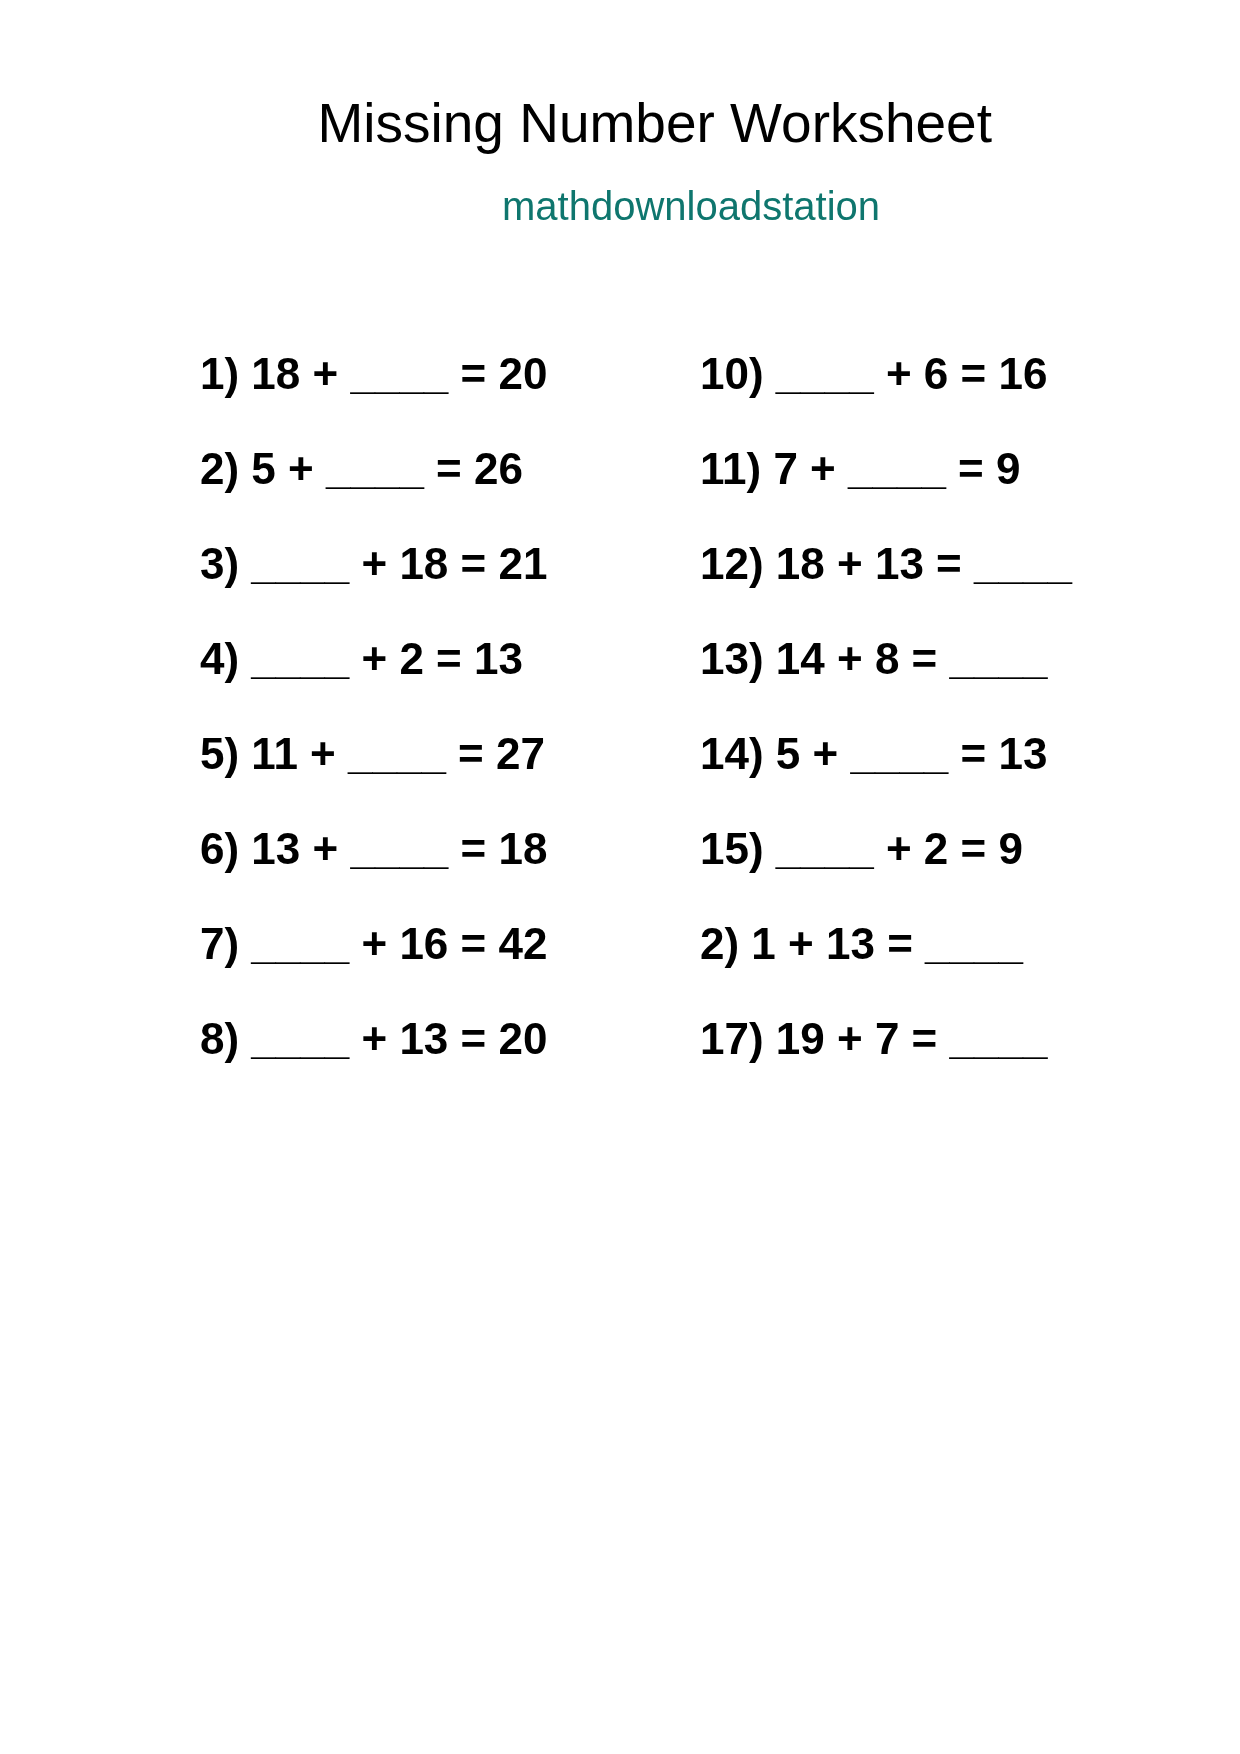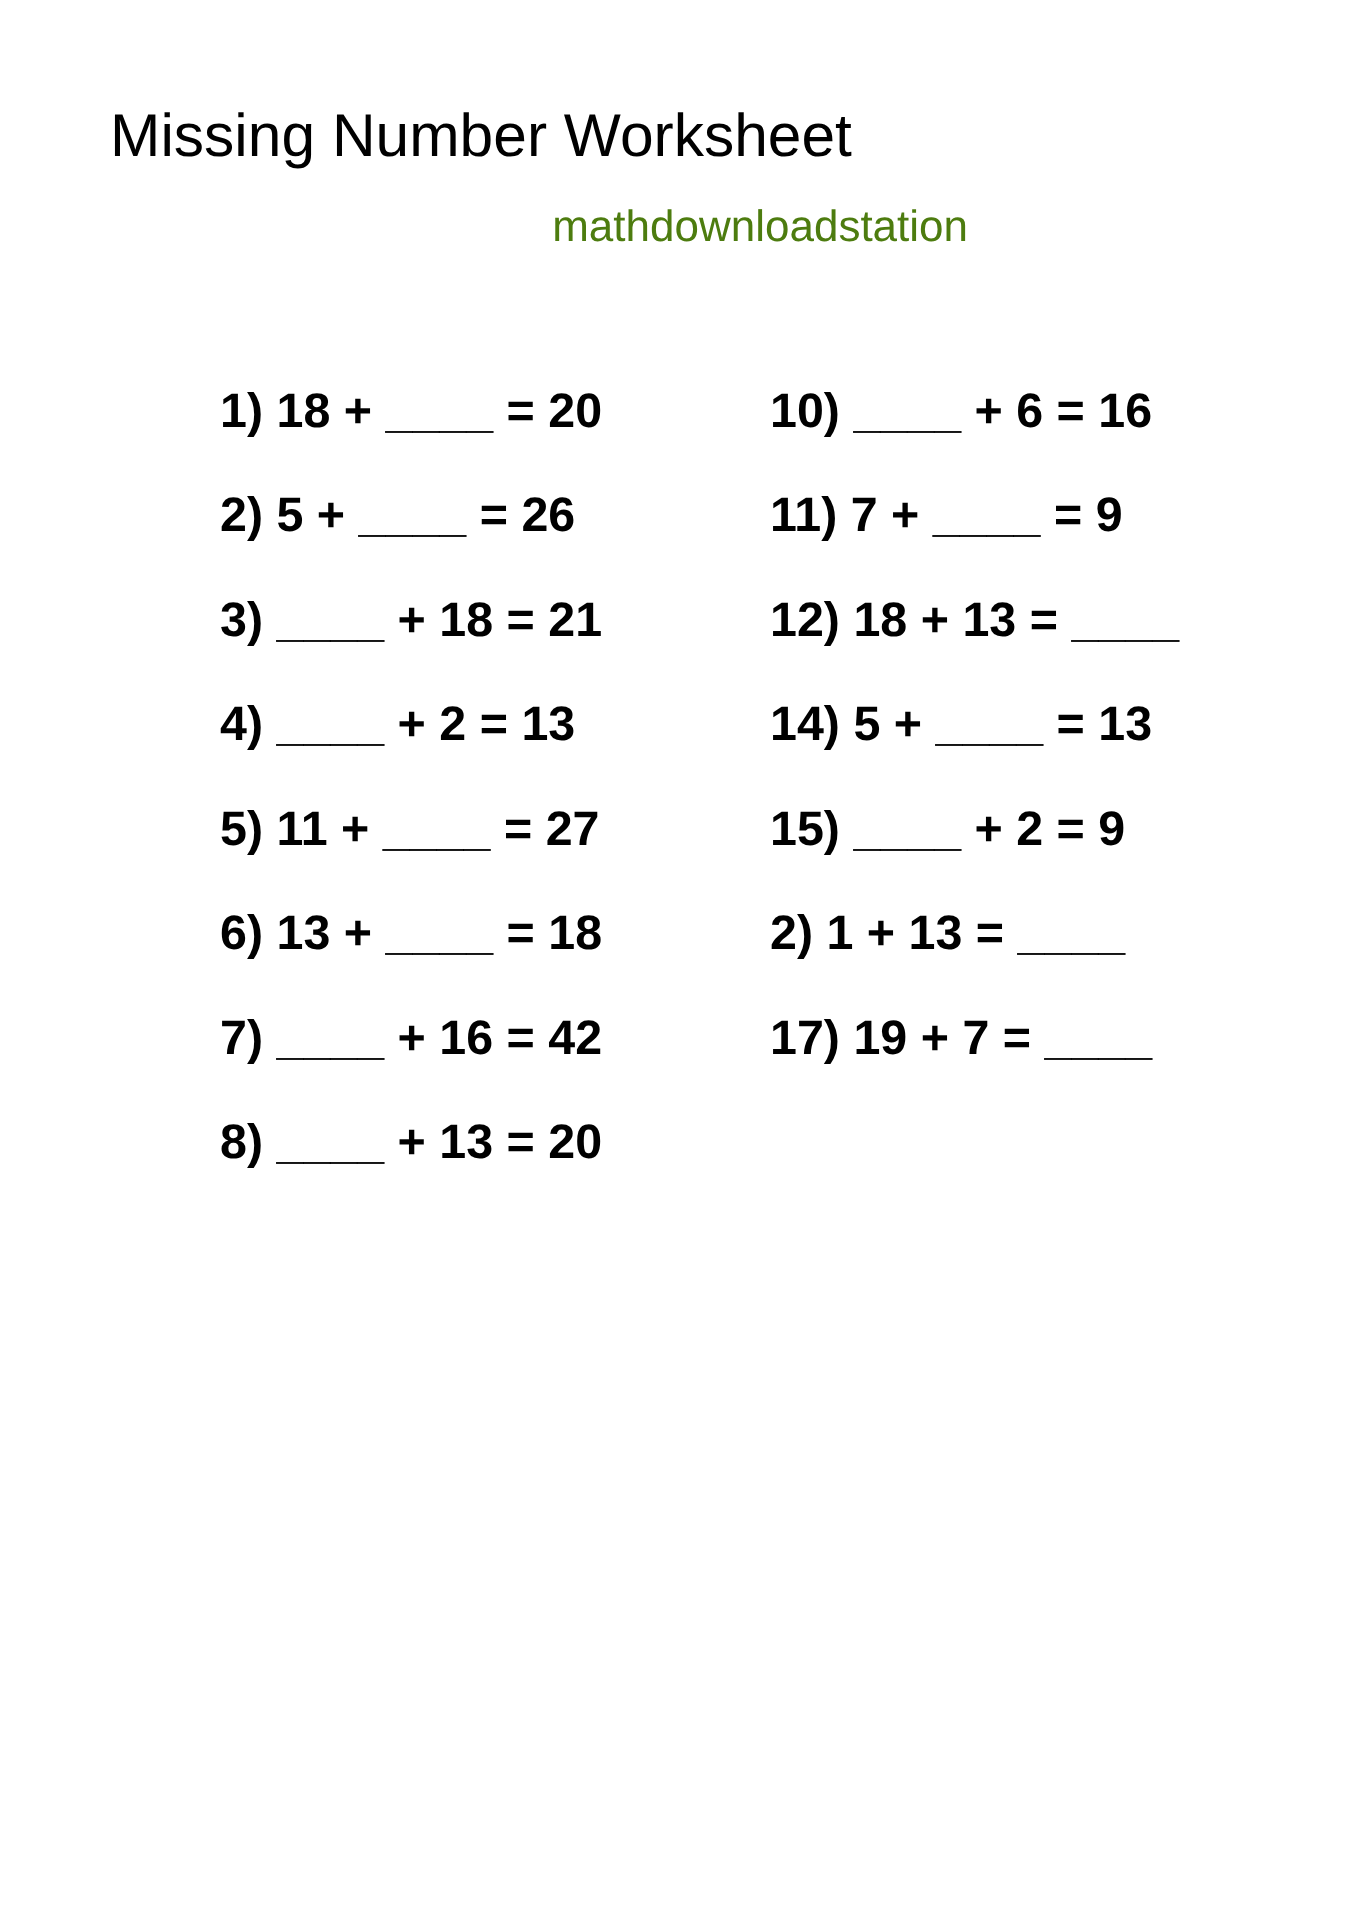--- a/index.html
+++ b/index.html
@@ -1,20 +1,20 @@
 <!DOCTYPE html>
 <html><head>
 <meta charset="utf-8">
 <style>
   html, body { margin: 0; padding: 0; background: #ffffff; }
   body { width: 1240px; height: 1754px; position: relative; overflow: hidden;
          font-family: "Liberation Sans", sans-serif; color: #000; }
-  .title { position: absolute; left: 0; width: 992px; top: 96px; text-align: left;
+  .title { position: absolute; left: 0; width: 992px; top: 96px; text-align: right;
            font-size: 55px; line-height: 1; padding-left: 100px; box-sizing: border-box; }
-  .subtitle { position: absolute; top: 186px; left: 502px; font-size: 40px; color: #4d7c0f; line-height: 1; }
+  .subtitle { position: absolute; top: 186px; left: 502px; font-size: 40px; color: #0f766e; line-height: 1; }
   .col { position: absolute; top: 352px; font-weight: bold; }
   .col.left { left: 200px; }
   .col.right { left: 700px; }
   .problem { font-size: 44px; line-height: 1; height: 95px; white-space: pre; }
 </style>
 </head>
 <body>
 
 <div class="title">Missing Number Worksheet</div>
 <div class="subtitle">mathdownloadstation</div>
@@ -27,17 +27,18 @@
   <div class="problem">5) 11 + ____ = 27</div>
   <div class="problem">6) 13 + ____ = 18</div>
   <div class="problem">7) ____ + 16 = 42</div>
   <div class="problem">8) ____ + 13 = 20</div>
 </div>
 
 <div class="col right">
   <div class="problem">10) ____ + 6 = 16</div>
   <div class="problem">11) 7 + ____ = 9</div>
   <div class="problem">12) 18 + 13 = ____</div>
+  <div class="problem">13) 14 + 8 = ____</div>
   <div class="problem">14) 5 + ____ = 13</div>
   <div class="problem">15) ____ + 2 = 9</div>
   <div class="problem">2) 1 + 13 = ____</div>
   <div class="problem">17) 19 + 7 = ____</div>
 </div>
 
 </body></html>

